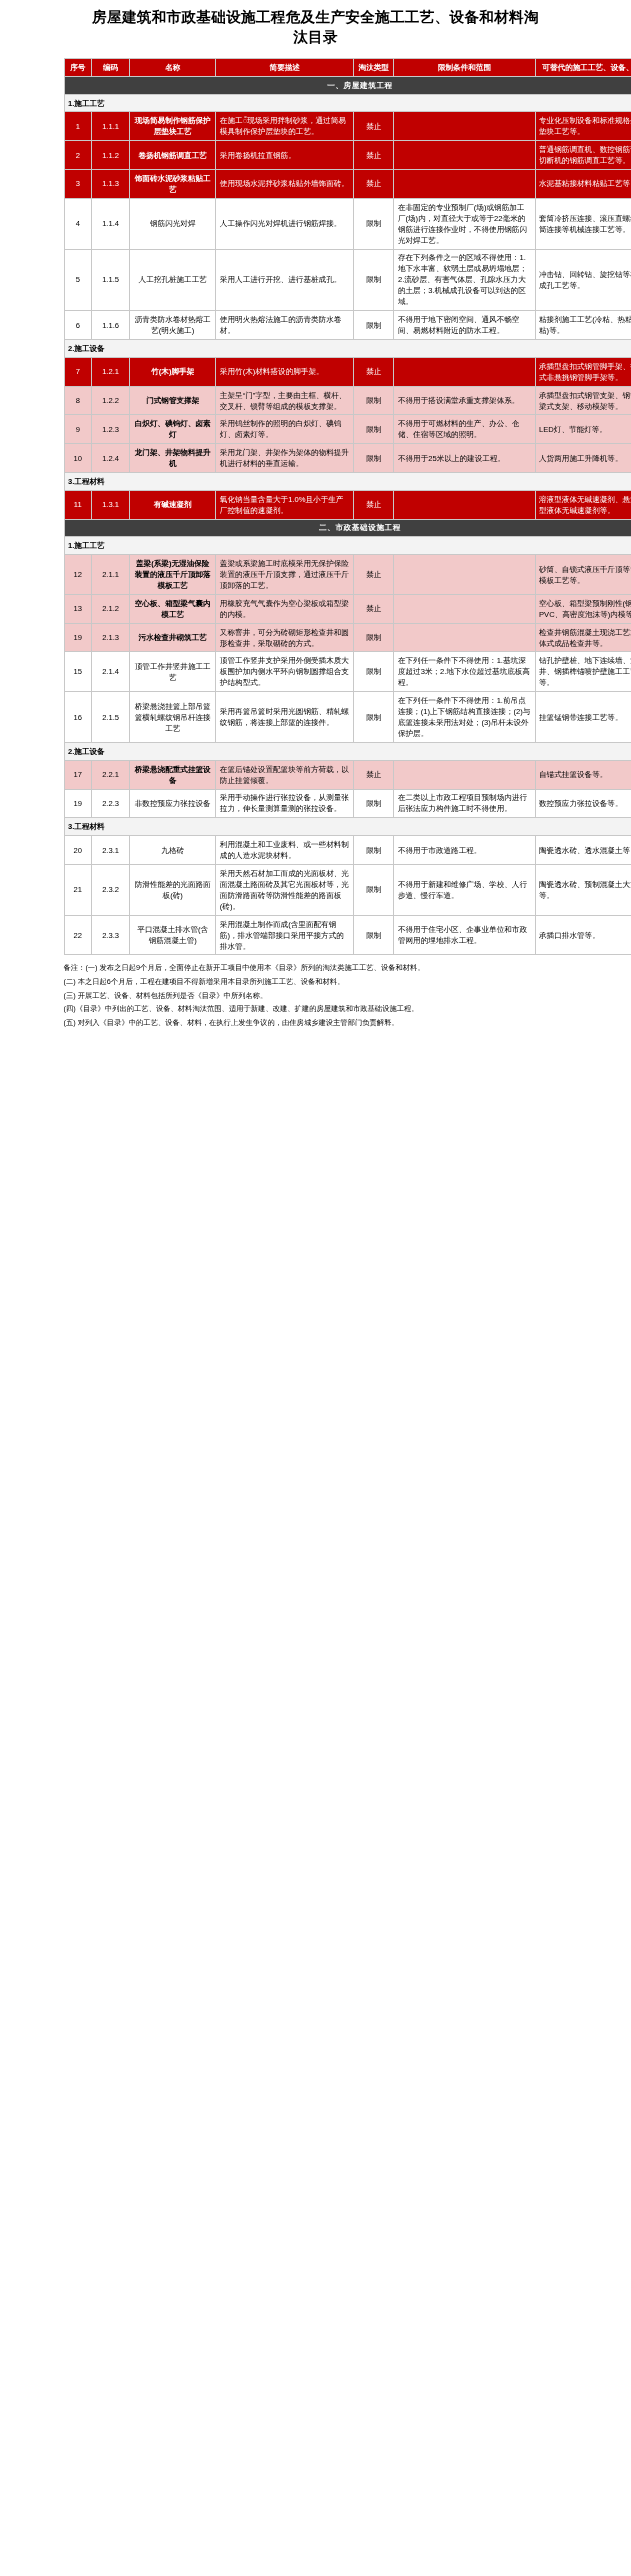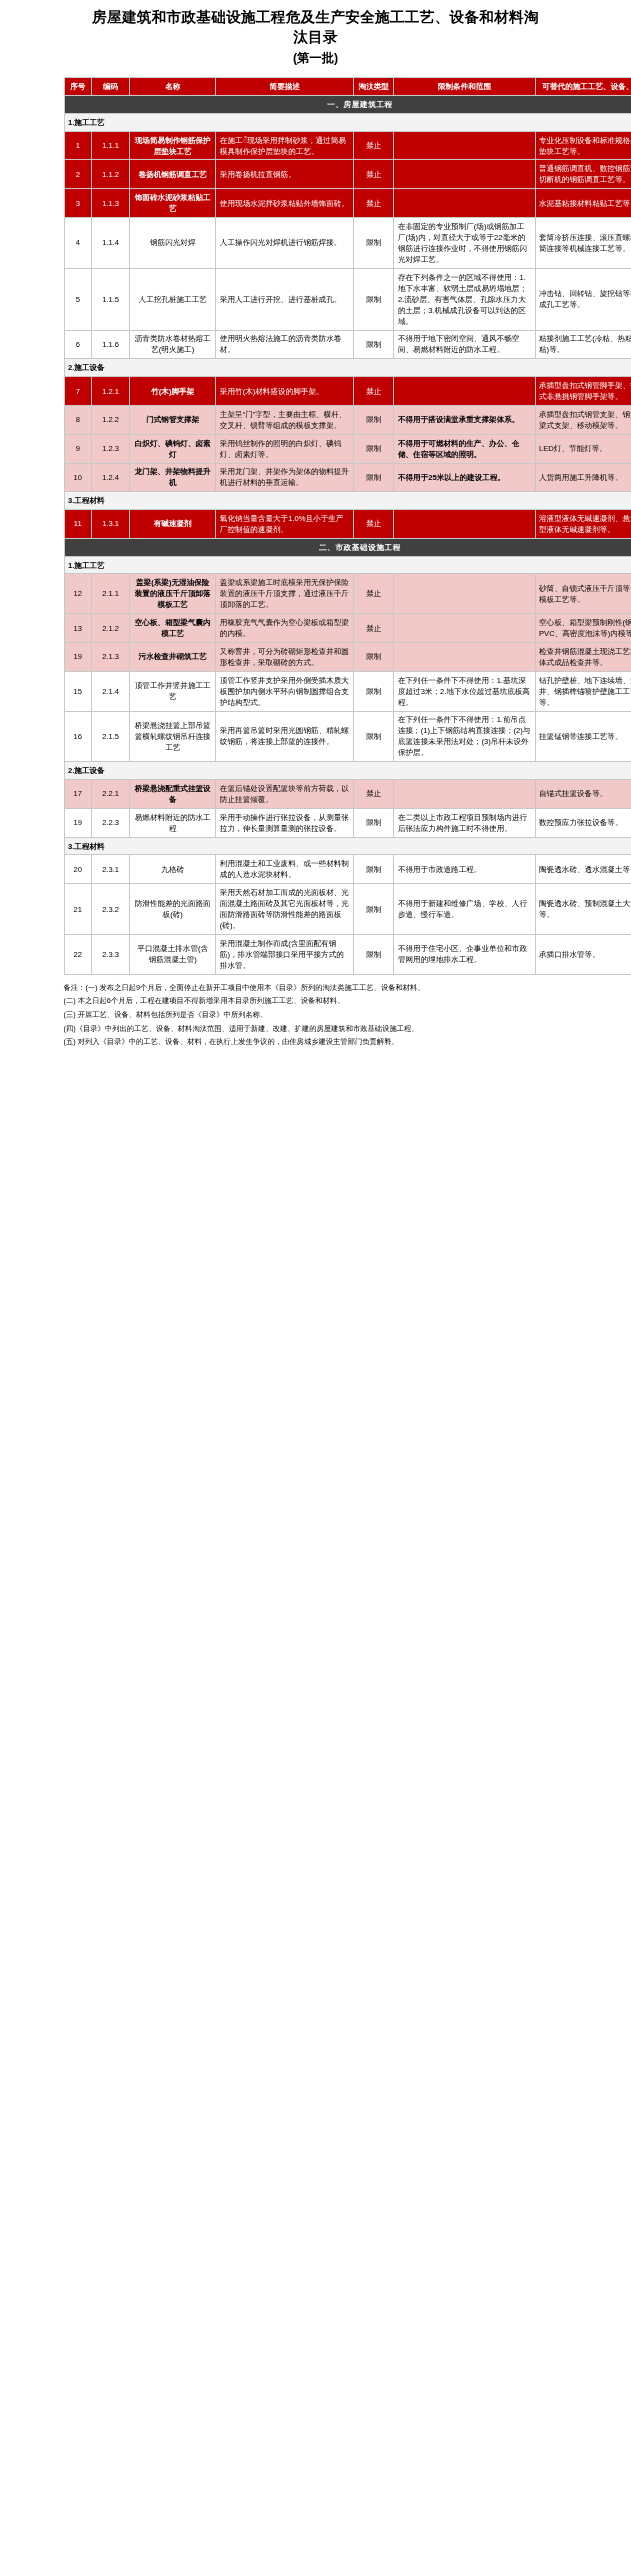--- a/index.html
+++ b/index.html
@@ -19,33 +19,32 @@
   .col-limit{width:126px;}
   .col-alt{width:108px;}
   .section-row td{background:#404040;color:#fff;font-weight:bold;text-align:center;font-size:9.4px;letter-spacing:0.6px;padding:3.5px;}
   .sub-row td{background:#f3f3f3;color:#000;font-weight:bold;font-size:8.2px;padding:2.3px;}
   .r-red td{background:#c00000;color:#ffffff;}
   .r-pink td{background:#f2c9c9;color:#000;}
   .r-white td{background:#ffffff;color:#000;}
   .c-center{text-align:center;}
   .c-left{text-align:left;}
   .red-text{color:#c00000;}
-  .red-bold{color:#c00000;font-weight:bold;}
+  .red-bold{color:#c00000;font-weight:normal;}
   .white-bold{font-weight:bold;}
   .notes{width:593px;margin:7px auto 16px auto;font-size:7.3px;line-height:1.7;color:#000;}
   .notes p{margin:0 0 1.2px 0;text-indent:0;}
 </style>
 </head>
 <body>
 
 <div class="page">
 
   <div class="title-block">
     <div class="title-main">房屋建筑和市政基础设施工程危及生产安全施工工艺、设备和材料淘汰目录</div>
-    <div class="title-sub">(第一批)</div>
   </div>
 
   <table class="main">
     <colgroup>
       <col class="col-no">
         <col class="col-code">
         <col class="col-name">
         <col class="col-desc">
       <col class="col-type">
         <col class="col-limit">
@@ -233,21 +232,21 @@
           <td class="c-center">2.2.1</td>
           <td class="c-center white-bold">桥梁悬浇配重式挂篮设备</td>
           <td class="c-left">在篮后锚处设置配篮块等前方荷载，以防止挂篮倾覆。</td>
           <td class="c-center">禁止</td>
           <td class="c-left"></td>
           <td class="c-left">自锚式挂篮设备等。</td>
         </tr>
         <tr class="r-white">
           <td class="c-center">19</td>
           <td class="c-center">2.2.3</td>
-          <td class="c-center">易燃材料附近的防水工程</td>
+          <td class="c-center">非数控预应力张拉设备</td>
           <td class="c-left">采用手动操作进行张拉设备，从测量张拉力，伸长量测算量测的张拉设备。</td>
           <td class="c-center">限制</td>
           <td class="c-left red-text">在二类以上市政工程项目预制场内进行后张法应力构件施工时不得使用。</td>
           <td class="c-left">数控预应力张拉设备等。</td>
         </tr>
         <tr class="sub-row">
           <td colspan="7">3.工程材料</td>
         </tr>
         <tr class="r-white">
           <td class="c-center">20</td>

